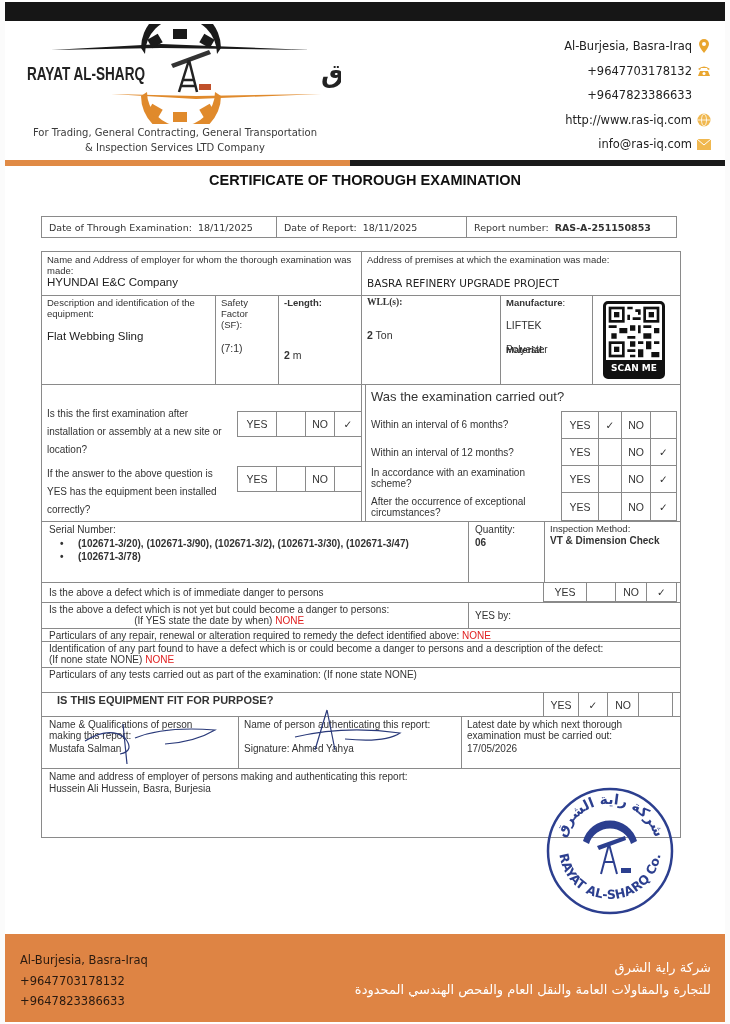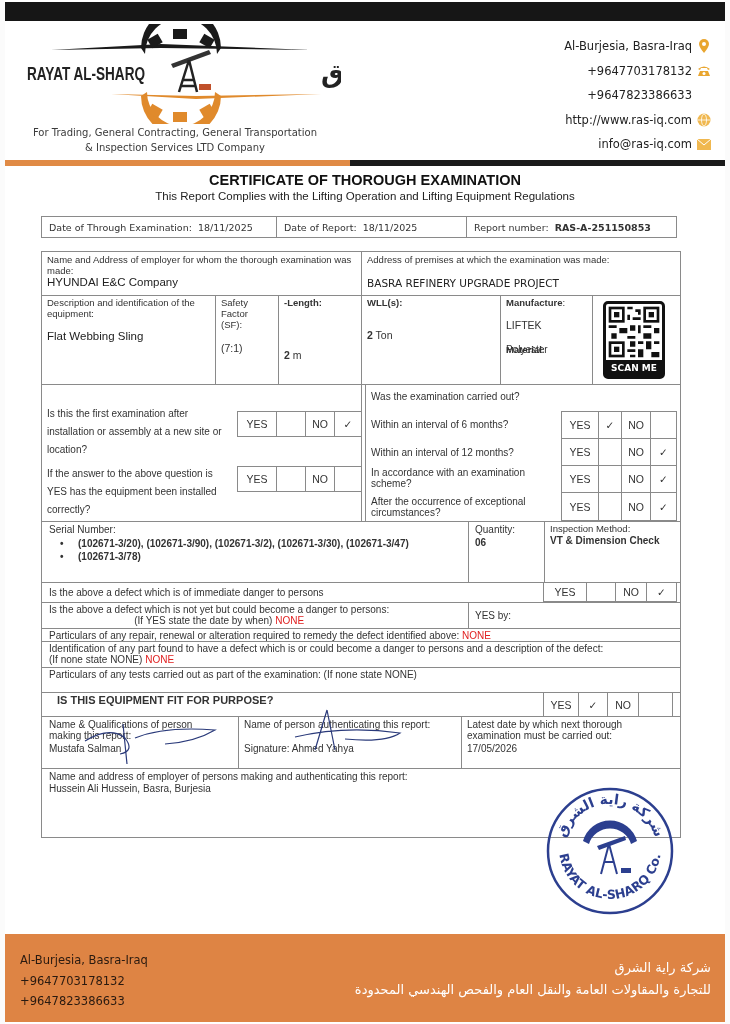--- a/index.html
+++ b/index.html
@@ -130,21 +130,20 @@
       </span>
     </div>
   </div>
 
   <div class="divider">
       <div class="o"></div>
       <div class="b"></div>
     </div>
 
   <div class="title">CERTIFICATE OF THOROUGH EXAMINATION</div>
-  <div class="subtitle">This Report Complies with the Lifting Operation and Lifting Equipment Regulations</div>
 
   <table class="datebar">
     <tbody>
         <tr>
       <td style="width:235px"><span>Date of Through Examination:</span>&nbsp; <span>18/11/2025</span></td>
       <td style="width:190px"><span>Date of Report:</span>&nbsp; <span>18/11/2025</span></td>
       <td><span>Report number:</span>&nbsp; <span class="bold">RAS-A-251150853</span></td>
     </tr>
   </tbody>
     </table>
@@ -163,21 +162,21 @@
   <div class="vl" style="left:273px; top:295px; height:89px;"></div>
   <div class="vl" style="left:495px; top:295px; height:89px;"></div>
   <div class="vl" style="left:587px; top:295px; height:89px;"></div>
 
   <div class="t" style="left:42px; top:297px; width:160px;">Description and identification of the equipment:</div>
   <div class="tv" style="left:42px; top:330px;">Flat Webbing Sling</div>
   <div class="t" style="left:216px; top:297px; width:50px;">Safety Factor (SF):</div>
   <div class="t" style="left:216px; top:343px; font-size:10.5px;">(7:1)</div>
   <div class="t bold" style="left:279px; top:297px;">-Length:</div>
   <div class="t" style="left:279px; top:332px; font-size:10.5px;margin-top:18px;"><b>2</b> <span>m</span></div>
-  <div class="t bold" style="left:362px; top:297px;">WLL(s):</div>
+  <div class="t bold" style="left:362px; top:297px;font-family:Liberation Serif, serif;">WLL(s):</div>
   <div class="t" style="left:362px; top:330px; font-size:10.5px;"><b>2</b> <span>Ton</span></div>
   <div class="t" style="left:501px; top:297px;"><b>Manufacture</b>:</div>
   <div class="t" style="left:501px; top:320px; font-size:10.5px;">LIFTEK</div>
   <div class="t" style="left:501px; top:344px;"><b>Material</b>:</div>
   <div class="t" style="left:501px; top:344px; font-size:10px;">Polyester</div>
 
   <div style="position:absolute; left:598px; top:301px; width:62px; height:78px; border:3px solid #111; border-radius:5px; background:#fff;">
     <svg width="56" height="56" viewBox="0 0 21 21" style="position:absolute; left:0; top:0;">
       <rect x="1" y="1" width="6" height="6" fill="#111"></rect>
         <rect x="2" y="2" width="4" height="4" fill="#fff"></rect>
@@ -202,21 +201,21 @@
     <div class="chk" style="width:28px">✓</div>
   </div>
   <div class="t" style="left:42px; top:465px; width:180px; font-size:10px; line-height:18px;">If the answer to the above question is YES has the equipment been installed correctly?</div>
   <div class="yn" style="left:233px; top:466px;">
     <div class="lab">YES</div>
     <div class="chk"></div>
     <div class="lab" style="width:30px">NO</div>
     <div class="chk" style="width:28px"></div>
   </div>
 
-  <div class="t" style="left:366px; top:391px; font-size:10px;">Was the examination carried out?</div>
+  <div class="t" style="left:366px; top:391px; font-size:13px;">Was the examination carried out?</div>
   <div class="t" style="left:366px; top:419px; font-size:10px;">Within an interval of 6 months?</div>
   <div class="t" style="left:366px; top:447px; font-size:10px;">Within an interval of 12 months?</div>
   <div class="t" style="left:366px; top:496px; width:180px; font-size:10px;">After the occurrence of exceptional circumstances?</div>
   <div class="t" style="left:366px; top:467px; width:180px; font-size:10px;">In accordance with an examination scheme?</div>
 
   <div class="yn" style="left:557px; top:411px; height:28px;">
     <div class="lab" style="width:38px">YES</div>
     <div class="chk" style="width:24px">✓</div>
     <div class="lab" style="width:30px">NO</div>
     <div class="chk" style="width:27px"></div>

